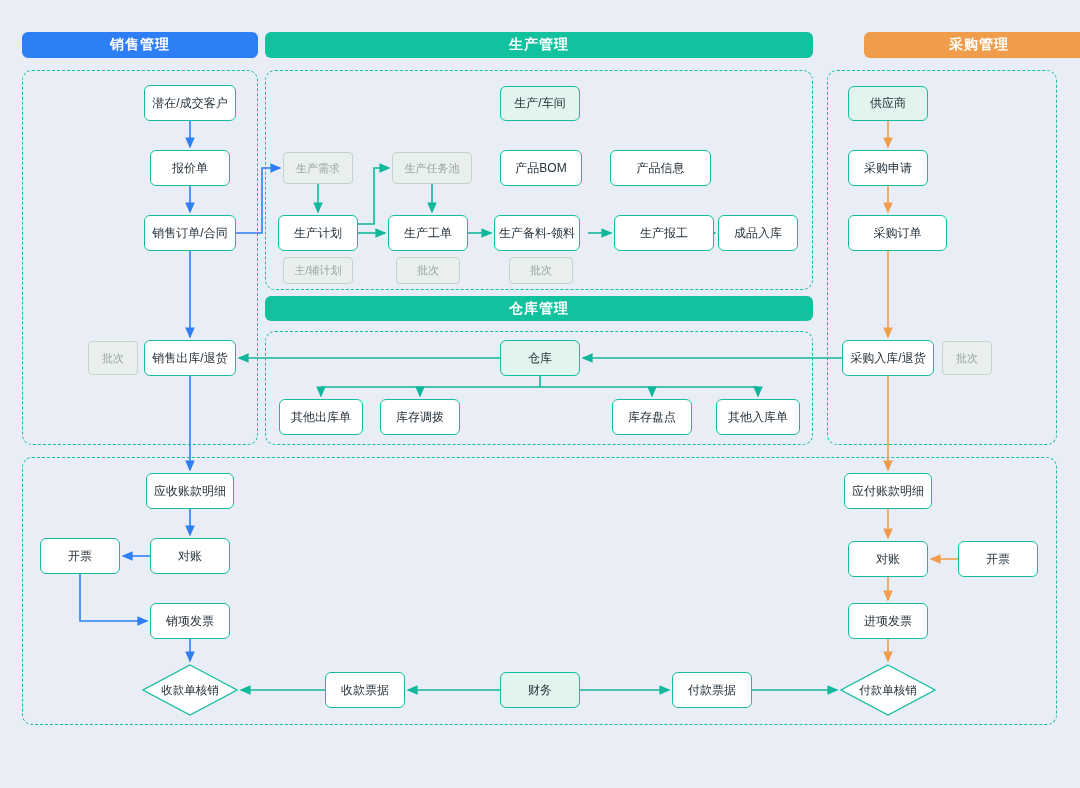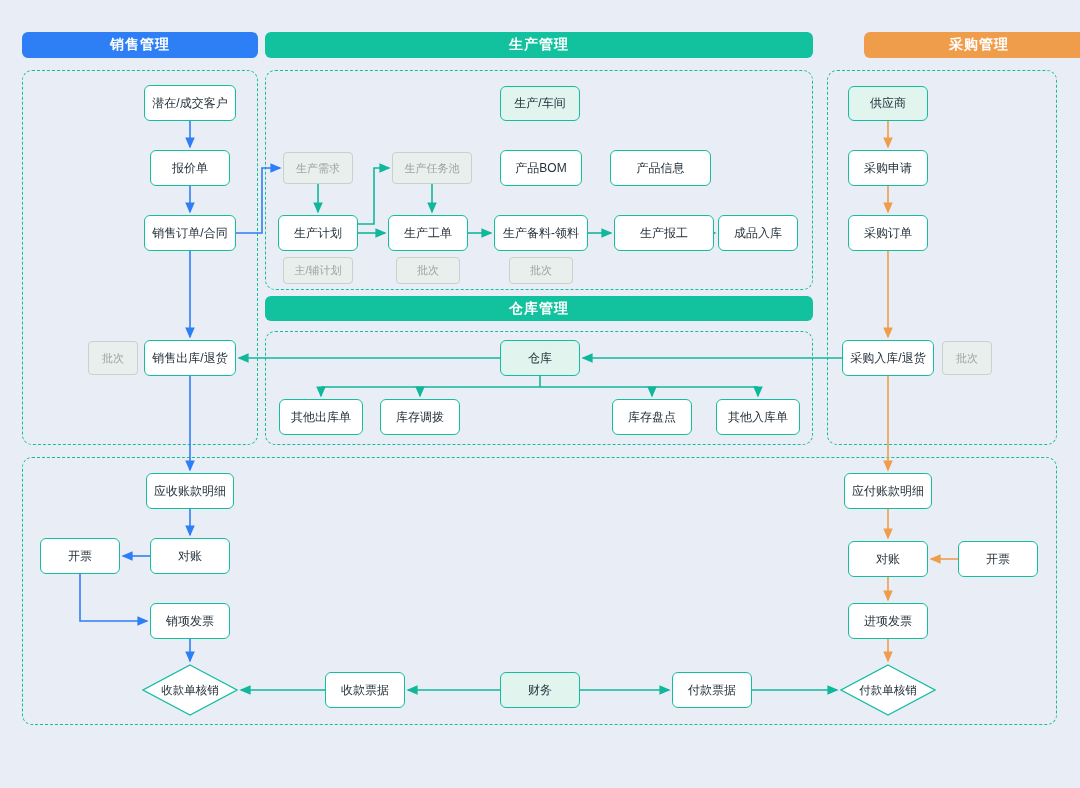--- a/index.html
+++ b/index.html
@@ -168,34 +168,34 @@
 
   <div class="node green" style="left:500px;top:86px;width:80px;height:35px">生产/车间</div>
   <div class="node gray" style="left:283px;top:152px;width:70px;height:32px">生产需求</div>
   <div class="node gray" style="left:392px;top:152px;width:80px;height:32px">生产任务池</div>
   <div class="node" style="left:500px;top:150px;width:82px;height:36px">产品BOM</div>
   <div class="node" style="left:610px;top:150px;width:101px;height:36px">产品信息</div>
   <div class="node" style="left:278px;top:215px;width:80px;height:36px">生产计划</div>
   <div class="node gray" style="left:283px;top:257px;width:70px;height:27px">主/辅计划</div>
   <div class="node" style="left:388px;top:215px;width:80px;height:36px">生产工单</div>
   <div class="node gray" style="left:396px;top:257px;width:64px;height:27px">批次</div>
-  <div class="node" style="left:494px;top:215px;width:94px;height:36px">生产备料-领料</div>
+  <div class="node" style="left:494px;top:215px;width:86px;height:36px">生产备料-领料</div>
   <div class="node gray" style="left:509px;top:257px;width:64px;height:27px">批次</div>
   <div class="node" style="left:614px;top:215px;width:100px;height:36px">生产报工</div>
   <div class="node" style="left:718px;top:215px;width:80px;height:36px">成品入库</div>
 
   <div class="node green" style="left:500px;top:340px;width:80px;height:36px">仓库</div>
   <div class="node" style="left:279px;top:399px;width:84px;height:36px">其他出库单</div>
   <div class="node" style="left:380px;top:399px;width:80px;height:36px">库存调拨</div>
   <div class="node" style="left:612px;top:399px;width:80px;height:36px">库存盘点</div>
   <div class="node" style="left:716px;top:399px;width:84px;height:36px">其他入库单</div>
 
   <div class="node green" style="left:848px;top:86px;width:80px;height:35px">供应商</div>
   <div class="node" style="left:848px;top:150px;width:80px;height:36px">采购申请</div>
-  <div class="node" style="left:848px;top:215px;width:80px;height:36px">采购订单</div>
+  <div class="node" style="left:848px;top:215px;width:99px;height:36px">采购订单</div>
   <div class="node" style="left:842px;top:340px;width:92px;height:36px">采购入库/退货</div>
   <div class="node gray" style="left:942px;top:341px;width:50px;height:34px">批次</div>
   <div class="node" style="left:844px;top:473px;width:88px;height:36px">应付账款明细</div>
   <div class="node" style="left:848px;top:541px;width:80px;height:36px">对账</div>
   <div class="node" style="left:958px;top:541px;width:80px;height:36px">开票</div>
   <div class="node" style="left:848px;top:603px;width:80px;height:36px">进项发票</div>
   <div class="diamond" style="left:840px;top:664px;width:96px;height:52px">
     <svg width="96" height="52" viewBox="0 0 96 52">
         <polygon points="48,1 95,26 48,51 1,26" fill="#ffffff" stroke="#14bd9e" stroke-width="1.2"></polygon>
       </svg>

